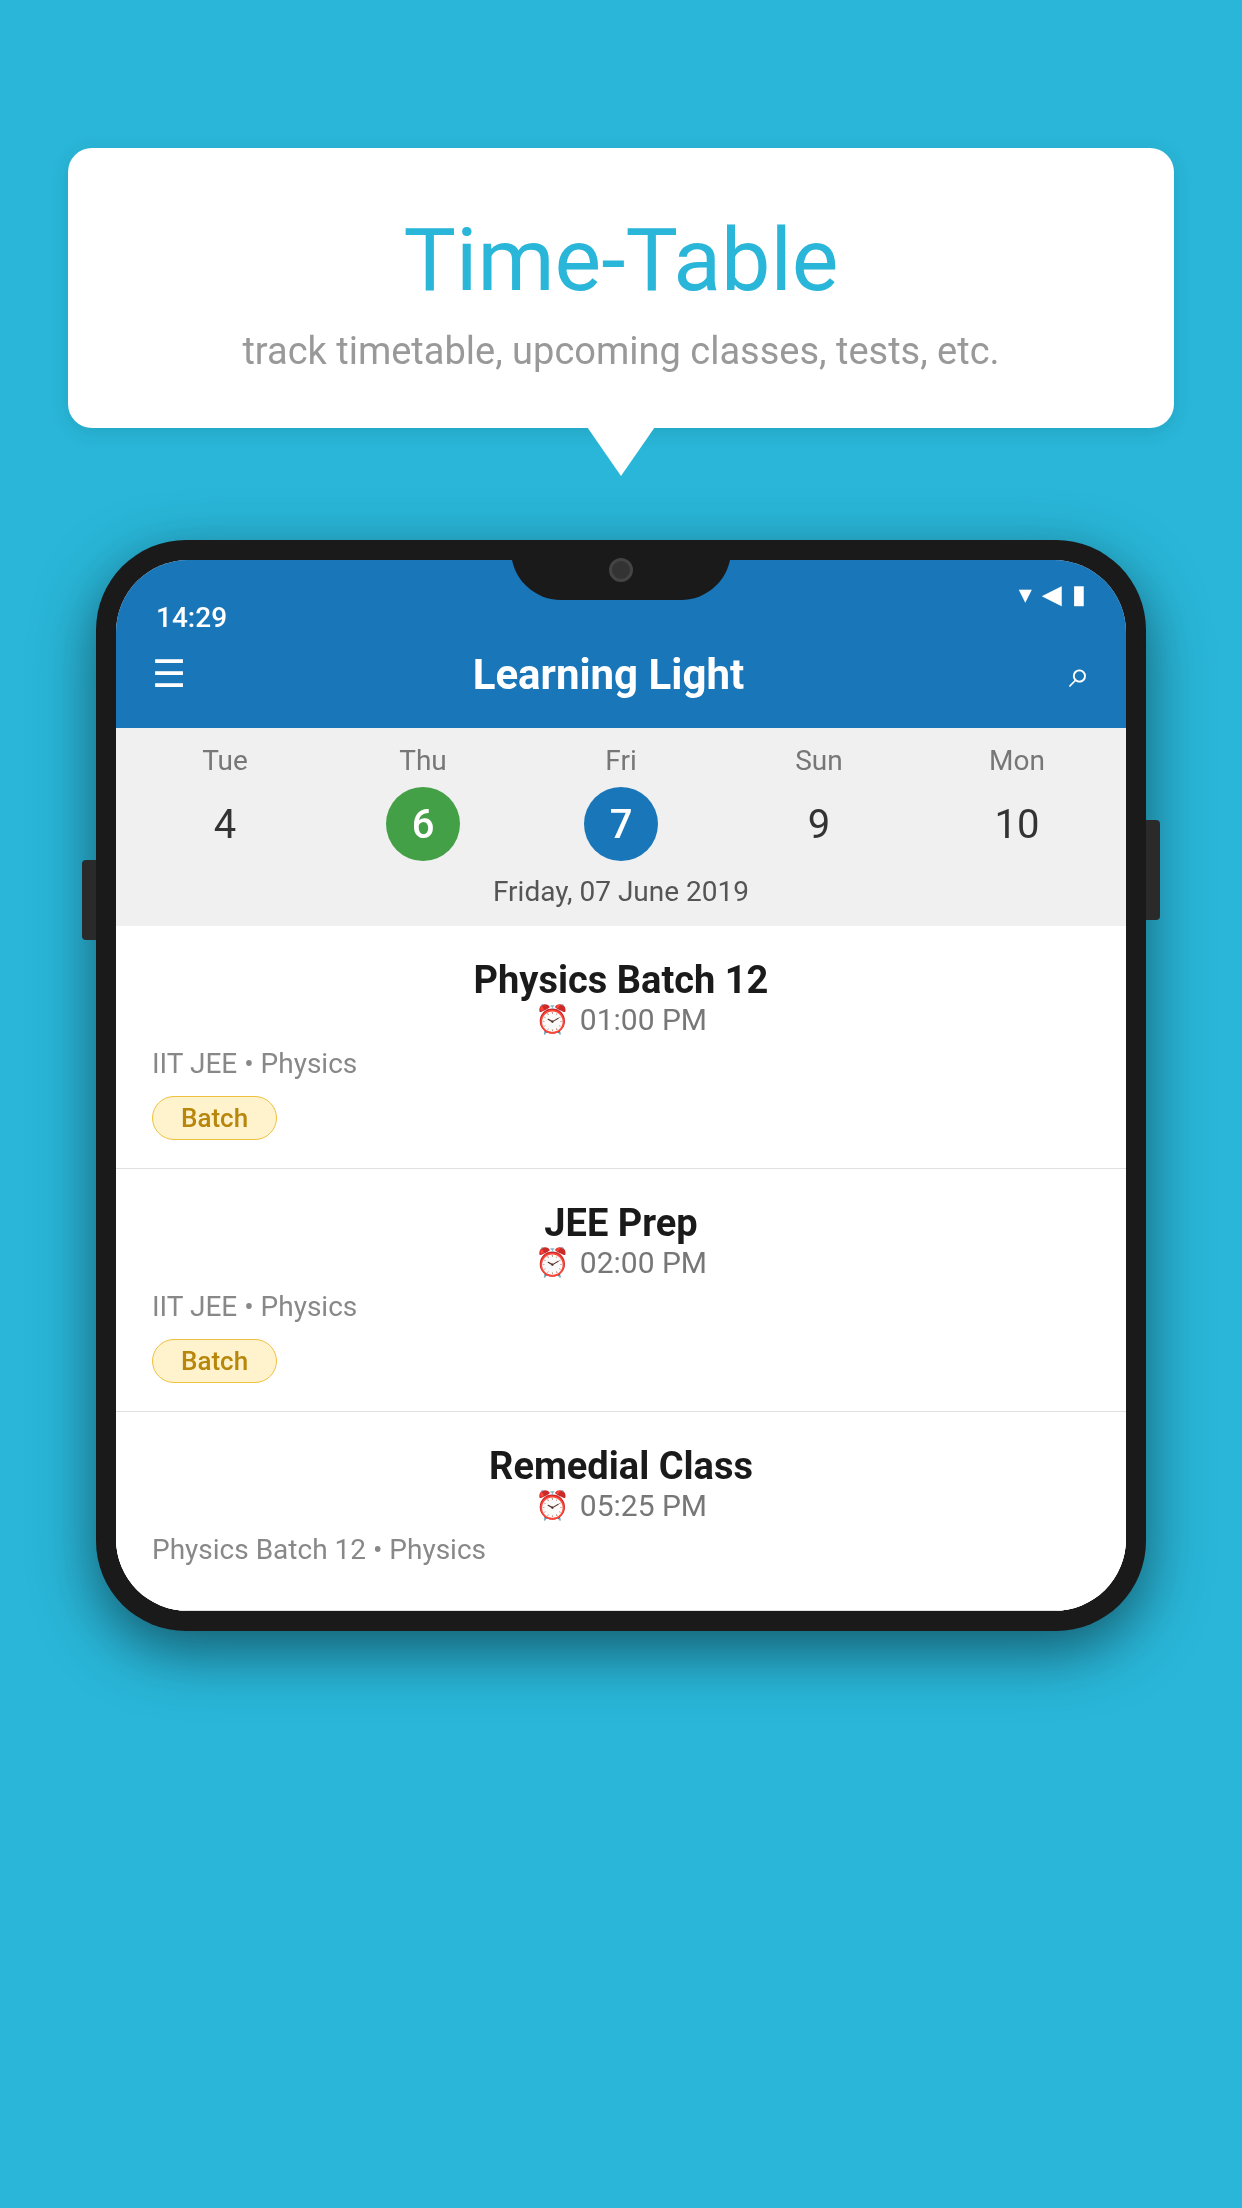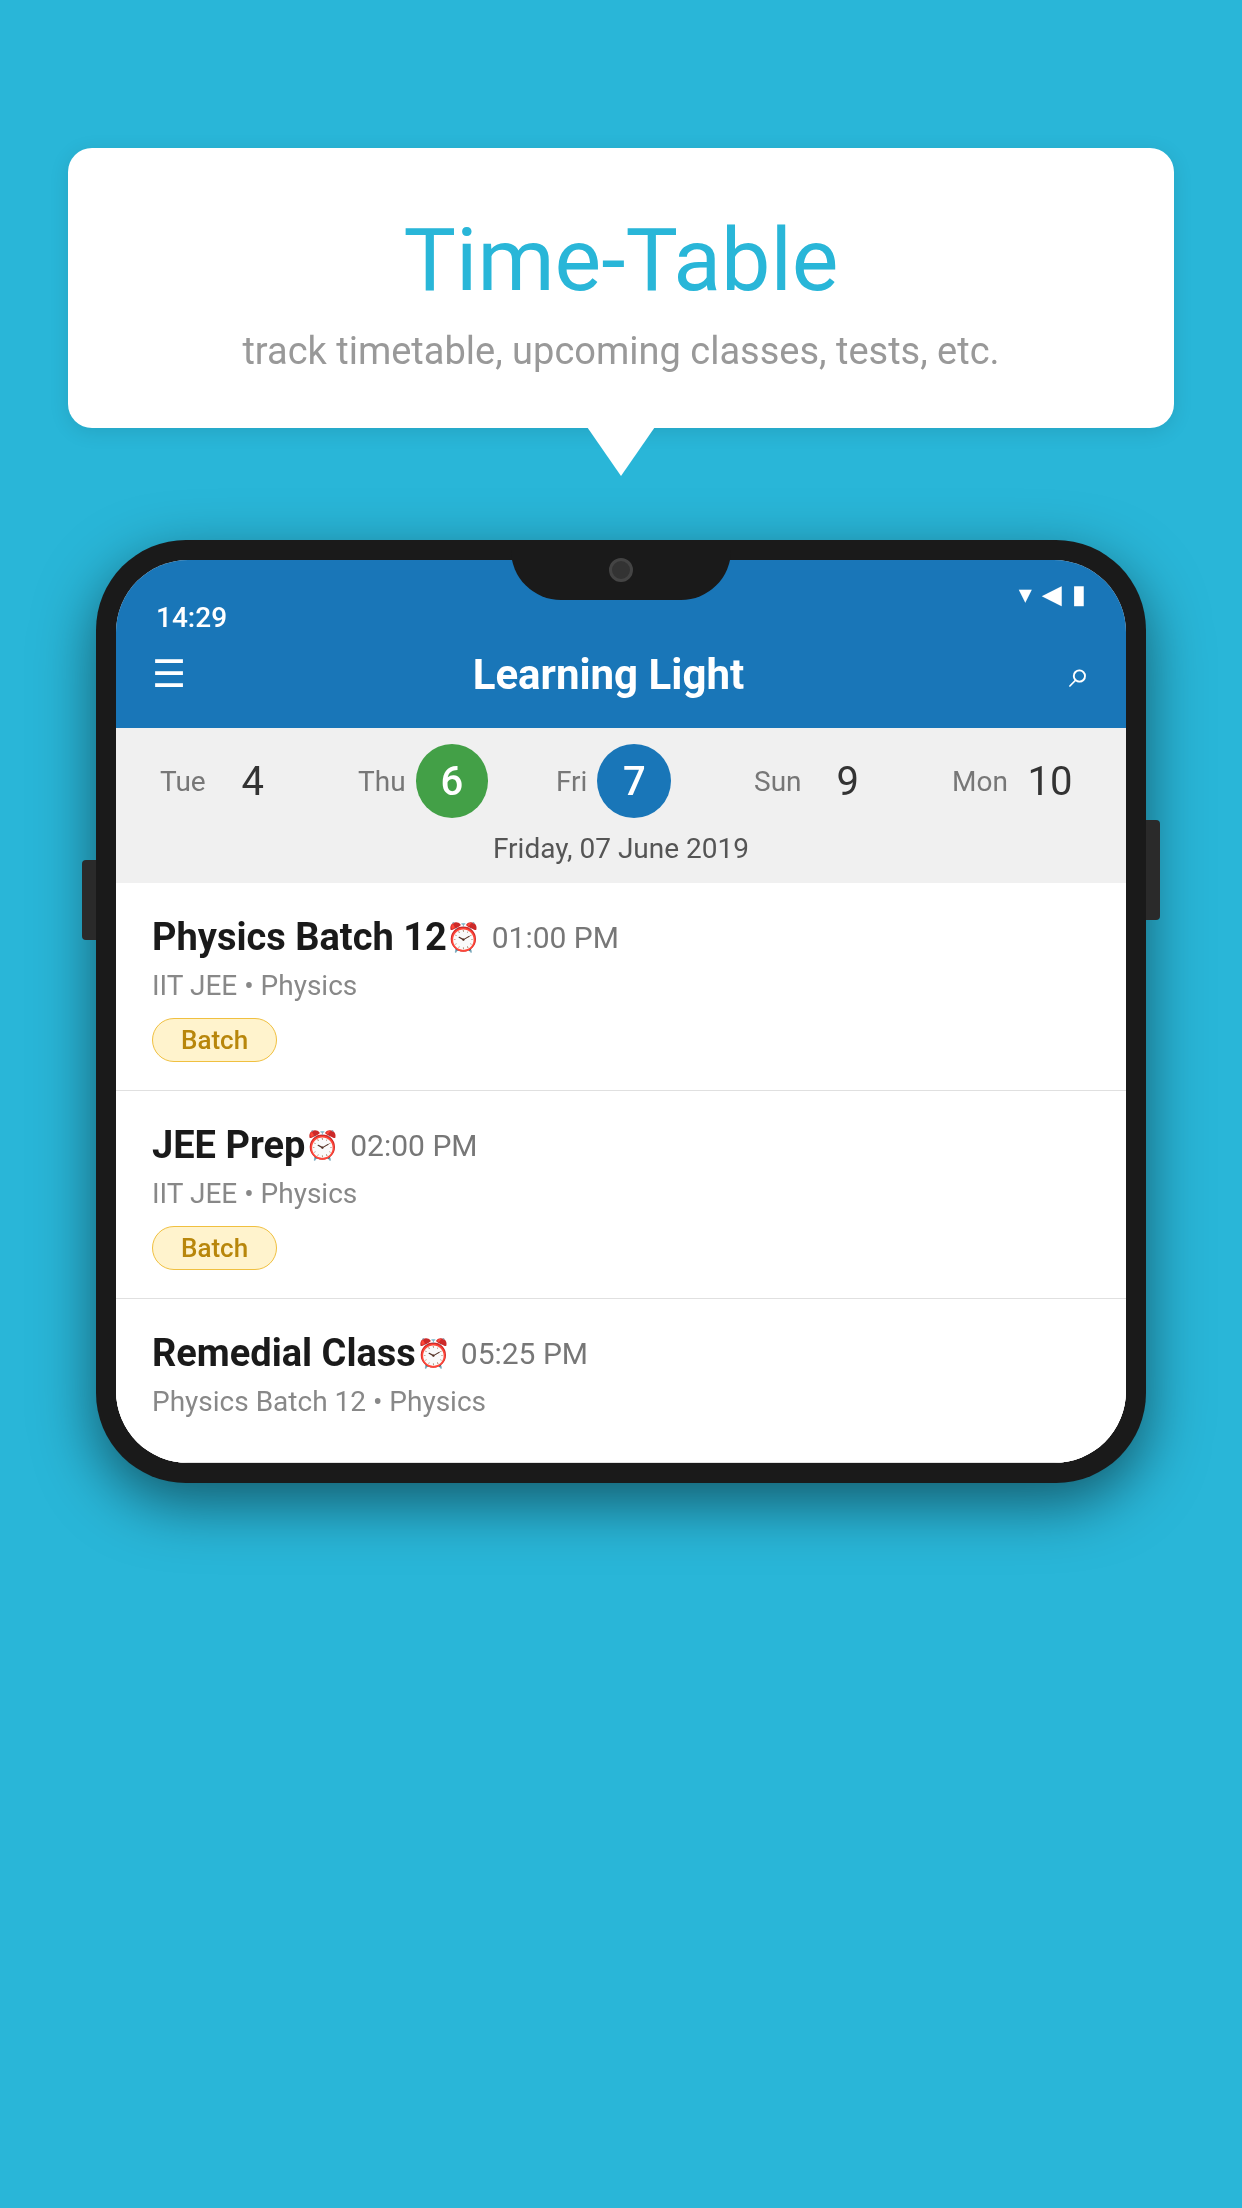--- a/index.html
+++ b/index.html
@@ -193,21 +193,21 @@
     }
 
     .days-row {
       display: flex;
       justify-content: space-around;
       padding: 0 10px;
     }
 
     .day-col {
       display: flex;
-      flex-direction: row;
+      flex-direction: column;
       align-items: center;
       gap: 10px;
       width: 130px;
     }
 
     .day-name {
       font-size: 28px;
       color: #777;
       font-weight: 400;
     }
@@ -249,22 +249,24 @@
     }
 
     .schedule-item {
       padding: 32px 36px 28px;
       border-bottom: 1px solid #e0e0e0;
       background: white;
     }
 
     .item-header {
       display: flex;
+      justify-content: space-between;
       align-items: center;
       margin-bottom: 10px;
+      flex-direction: column;
     }
 
     .item-title {
       font-size: 38px;
       font-weight: 700;
       color: #1a1a1a;
     }
 
     .item-time {
       display: flex;

